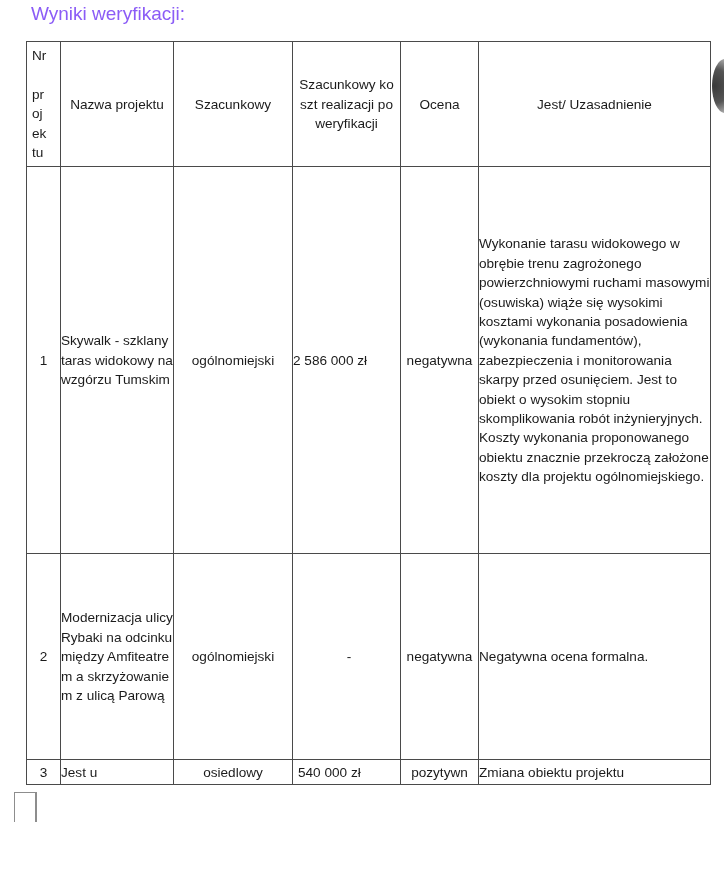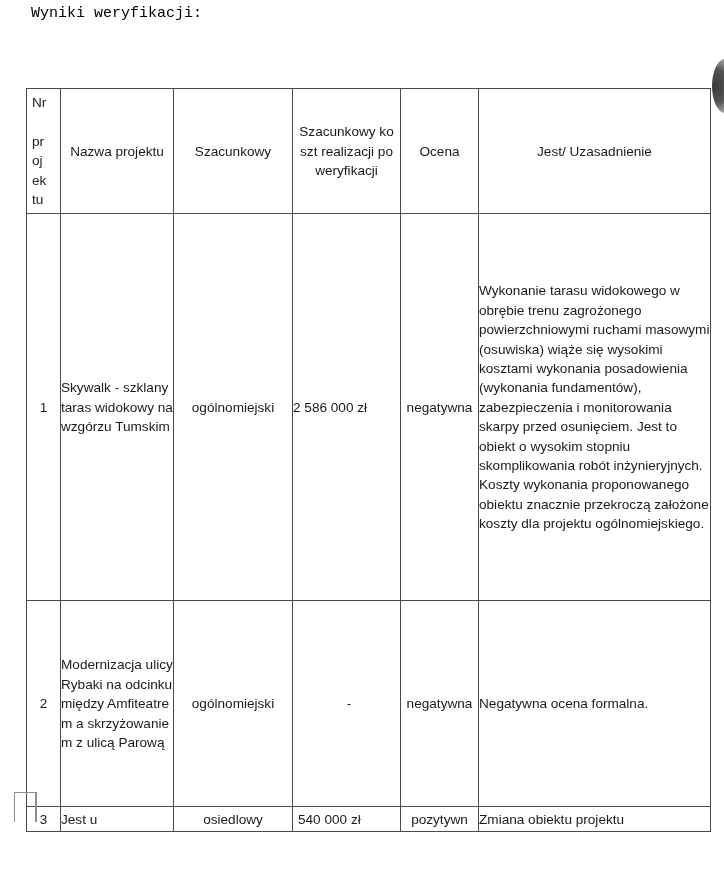--- a/index.html
+++ b/index.html
@@ -20,34 +20,32 @@
   .page {
     position: absolute;
     inset: 0;
     background: #ffffff;
   }
 
   .doc-title {
     position: absolute;
     left: 31px;
     top: 5px;
-    font-size: 15px;
+    font-size: 19px;
     line-height: 18px;
-    color: #000000;
+    color: #8b5cf6;
     white-space: nowrap;
-    font-family: Liberation Mono, monospace;
   }
 
   
   .table-wrap {
     position: absolute;
     left: 26px;
     top: 41px;
     width: 684px;
-    margin-top: 47px;
   }
 
   table.results {
     border-collapse: collapse;
     table-layout: fixed;
     width: 684px;
     background: #fff;
   }
 
   table.results td,

